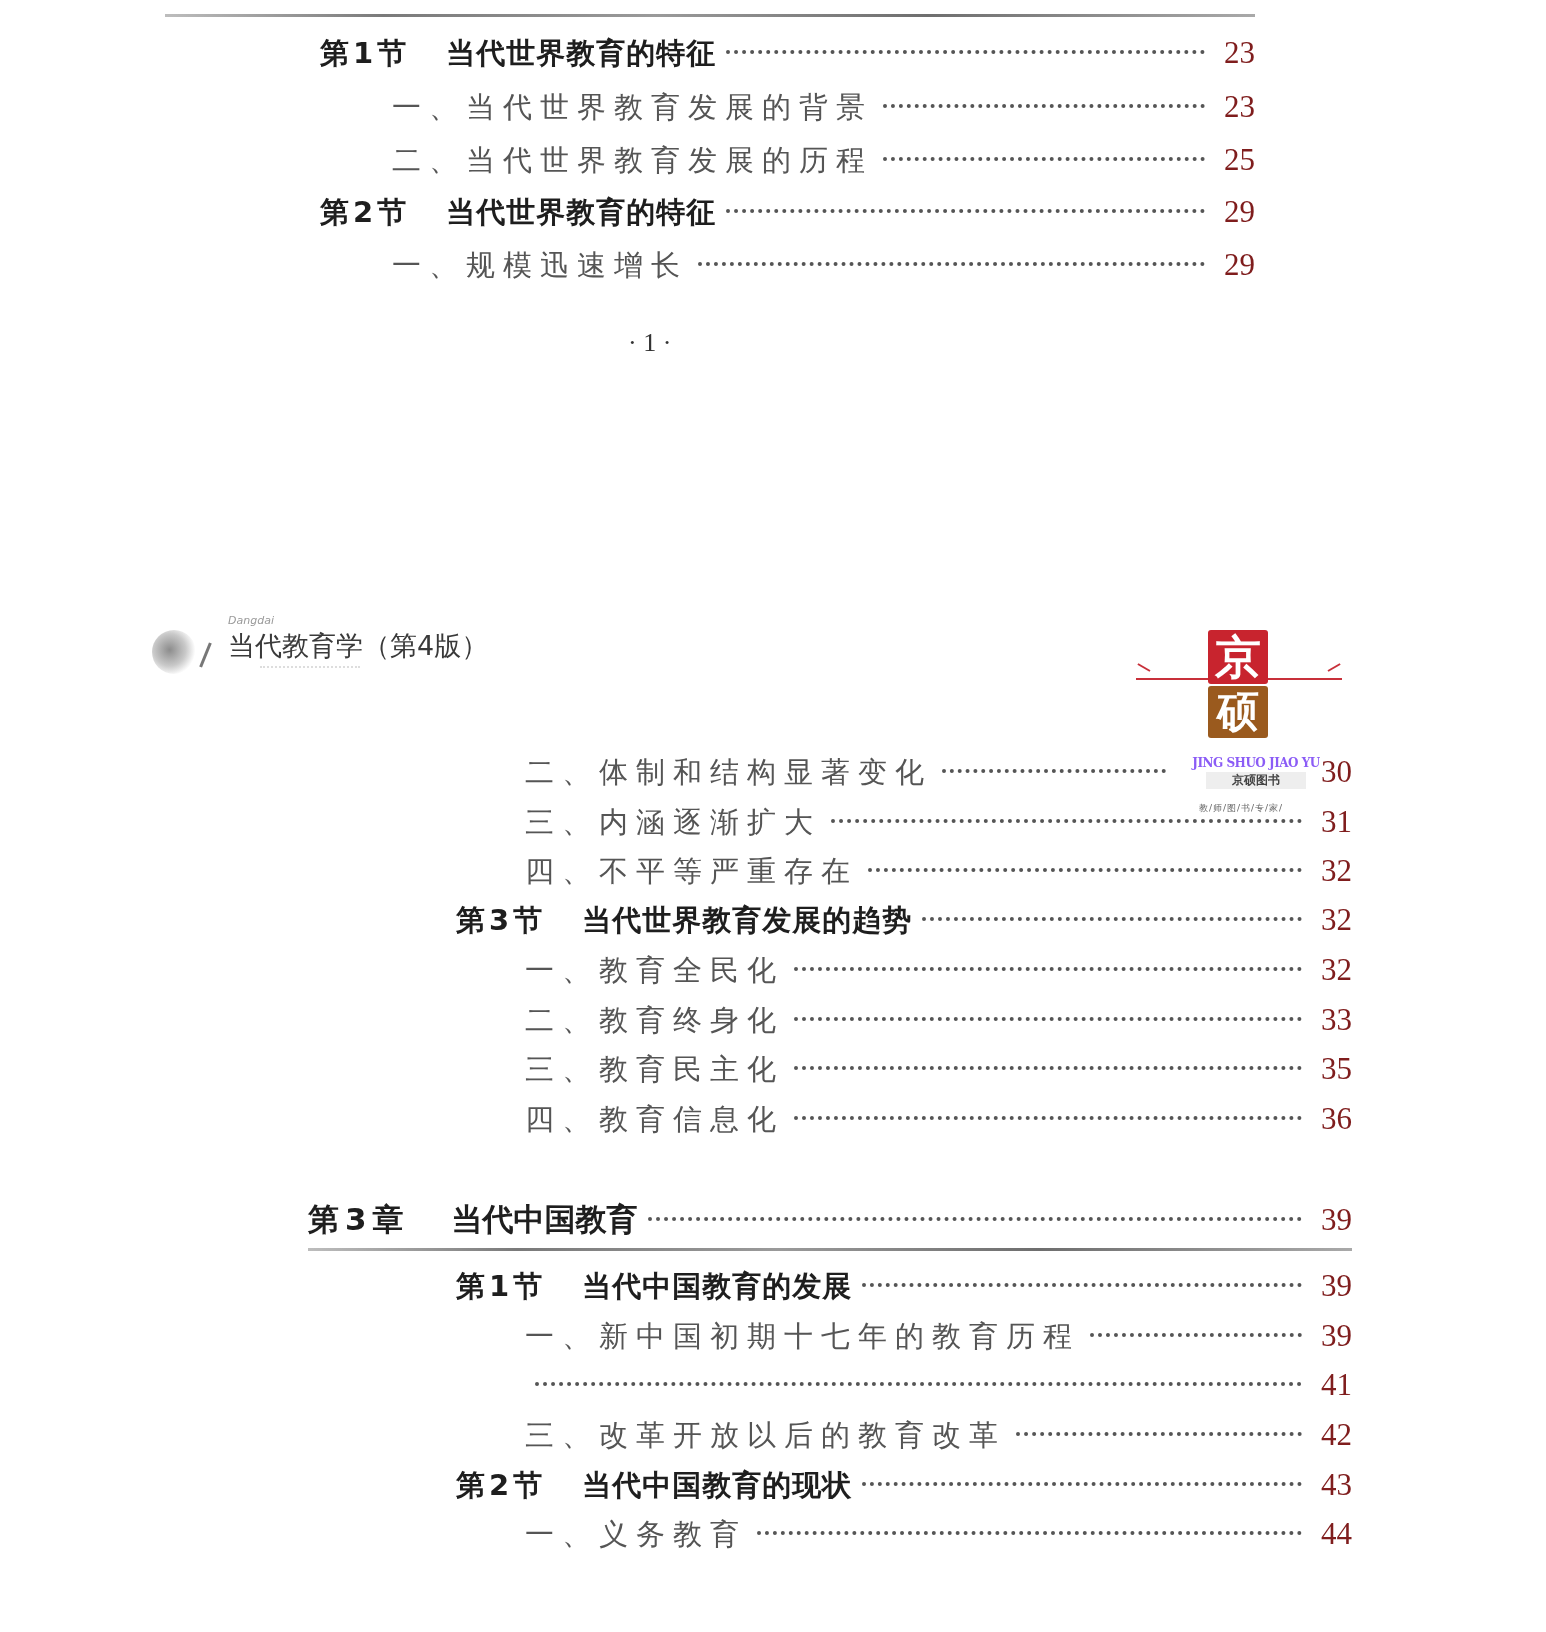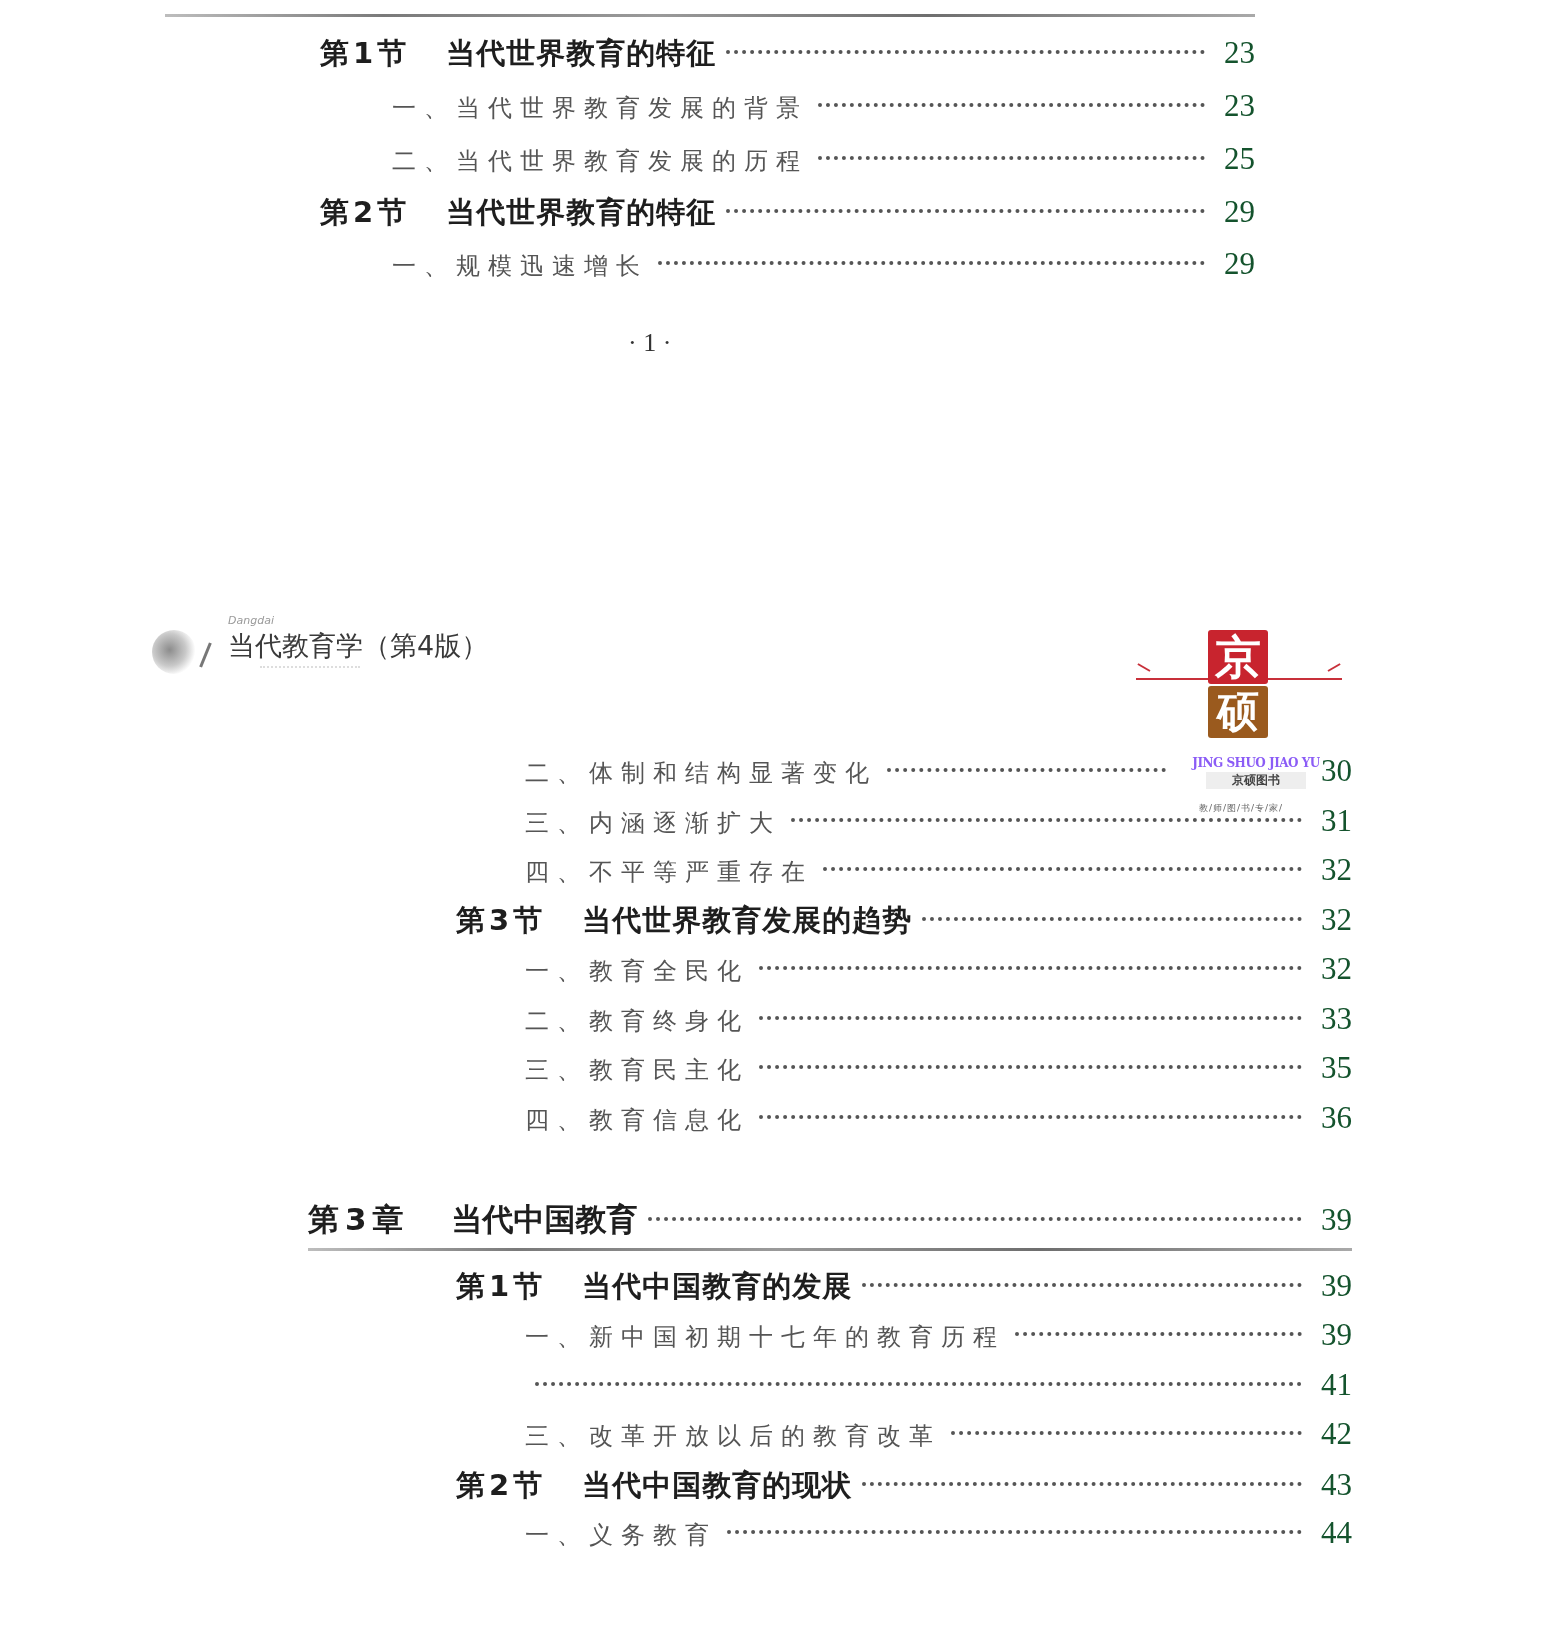--- a/index.html
+++ b/index.html
@@ -26,36 +26,36 @@
   .toc-row .title { }
   .toc-row .leader {
     flex: 1 1 auto;
     margin: 0 14px 0 10px;
     border-bottom: 4px dotted #555;
     transform: translateY(-9px);
     min-width: 20px;
   }
   .toc-row .page {
     font-family: "Liberation Serif", serif;
-    font-size: 31px; color: #14532d;
+    font-size: 31px; color: #7f1d1d;
     min-width: 36px; text-align: right;
   }
 
   
   .sec .num, .sec .title {
     font-family: "DejaVu Sans", sans-serif;
     font-weight: bold; font-size: 29px; color: #1e1e1e;
   }
   .sec .num { letter-spacing: 4px; margin-right: 36px; }
   .sec .title { letter-spacing: 1px; }
 
   
   .item .title {
     font-family: Liberation Sans, sans-serif;
-    font-size: 24px; color: #555;
+    font-size: 29px; color: #555;
     letter-spacing: 8px;
   }
 
   
   .chap .num, .chap .title {
     font-family: "DejaVu Sans", sans-serif;
     font-weight: bold; font-size: 31px; color: #1e1e1e;
   }
   .chap .num { letter-spacing: 6px; margin-right: 42px; }
 

